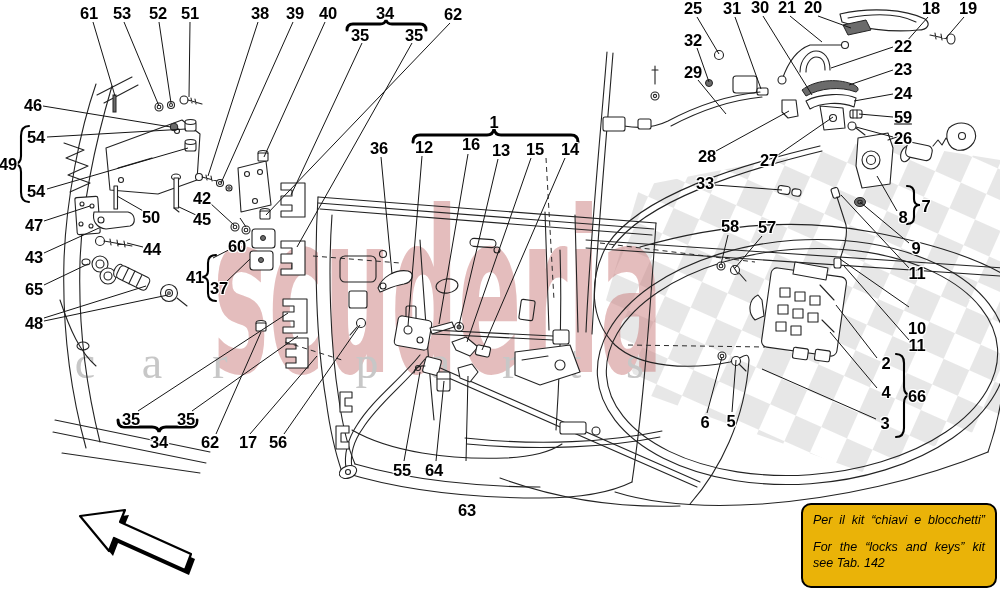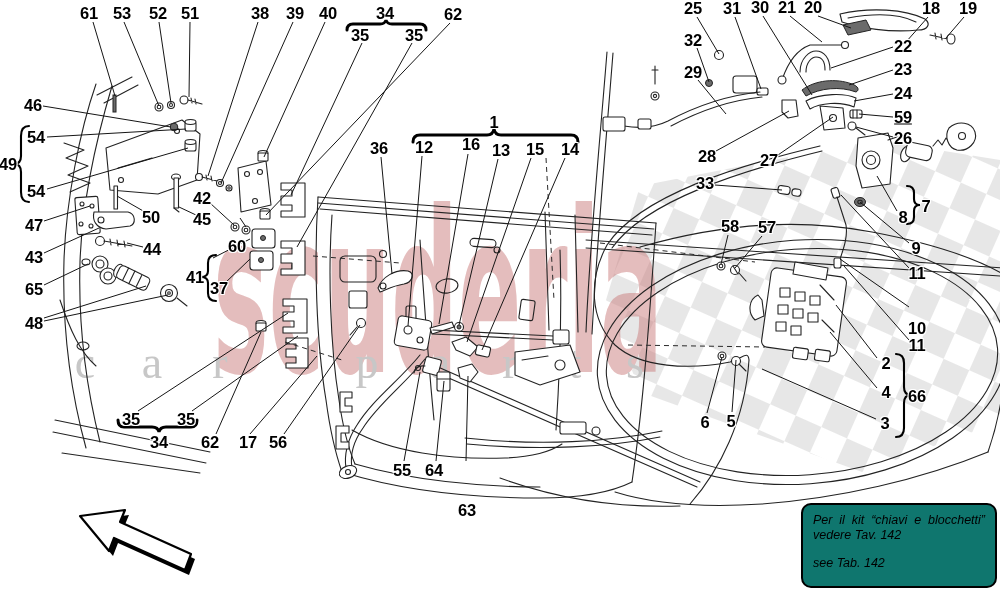--- a/index.html
+++ b/index.html
@@ -12,21 +12,21 @@
            letter-spacing:-0.3px;color:#000;white-space:nowrap;
            text-shadow:-1px -1px 0 #fff,1px -1px 0 #fff,-1px 1px 0 #fff,1px 1px 0 #fff;}
   .leader{stroke:#151515;stroke-width:1;fill:none;}
   .bracket{stroke:#000;stroke-width:3;fill:none;stroke-linecap:round;}
   .brace{stroke:#000;stroke-width:2.1;fill:none;stroke-linecap:round;}
   .art{stroke:#232323;stroke-width:1.1;fill:none;stroke-linejoin:round;stroke-linecap:round;}
   .artw{stroke:#232323;stroke-width:1.1;fill:#ffffff;stroke-linejoin:round;}
   .artd{stroke:#232323;stroke-width:1;fill:#6b6b6b;}
   .dash{stroke:#2a2a2a;stroke-width:1;fill:none;stroke-dasharray:5 4;}
   #note-box{position:absolute;left:801px;top:503px;width:196px;height:85px;z-index:5;
-            border:2px solid #000;border-radius:10px;background:#0f766e;box-sizing:border-box;
+            border:2px solid #000;border-radius:10px;background:#eab308;box-sizing:border-box;
             padding:8px 10px 6px 10px;font-style:italic;font-size:12.5px;line-height:1.22;color:#000;}
   .note-just{text-align:justify;text-align-last:justify;}
   .note-gap{height:12px;}
   .gray-letter{font-family:"Liberation Serif",serif;font-size:46px;}
 </style>
 </head>
 <body>
 
 <div id="stage">
 
@@ -559,17 +559,17 @@
       <div class="callout" style="left: 278px; top: 442px;">56</div>
       <div class="callout" style="left: 402px; top: 470px;">55</div>
       <div class="callout" style="left: 434px; top: 470px;">64</div>
       <div class="callout" style="left: 467px; top: 470px; margin-top: 40px;">63</div>
       <div class="callout" style="left: 705px; top: 422px;">6</div>
       <div class="callout" style="left: 731px; top: 421px;">5</div>
     </div>
 
   <div id="note-box">
     <div class="note-just">Per il kit “chiavi e blocchetti”</div>
-    <div>vedere Tav. 142</div>
     <div class="note-gap"></div>
+    <div class="note-just">For the “locks and keys” kit</div>
     <div>see Tab. 142</div>
   </div>
 </div>
 
 </body></html>

